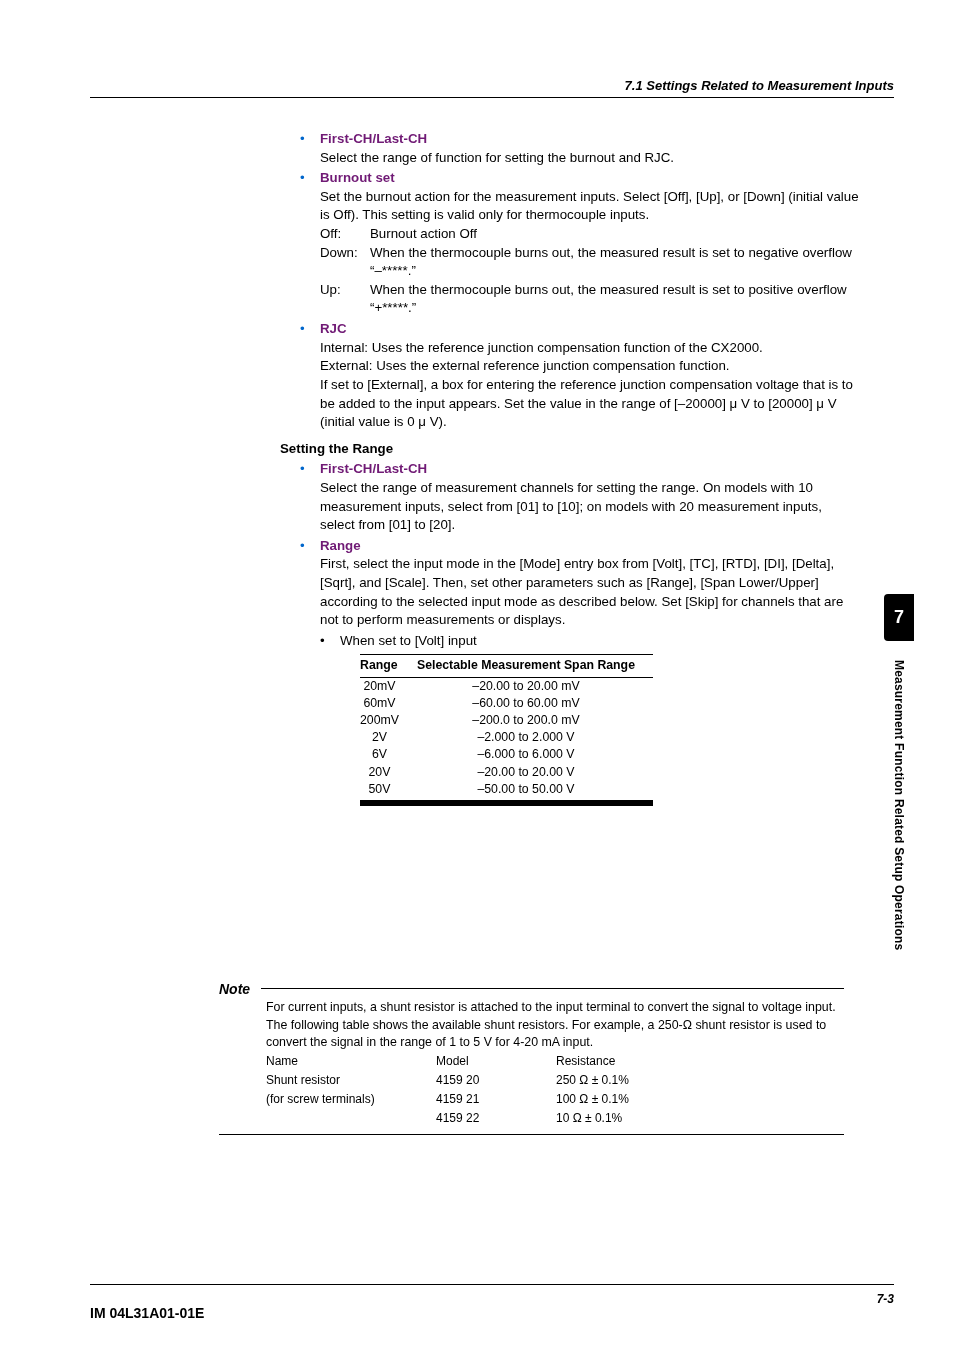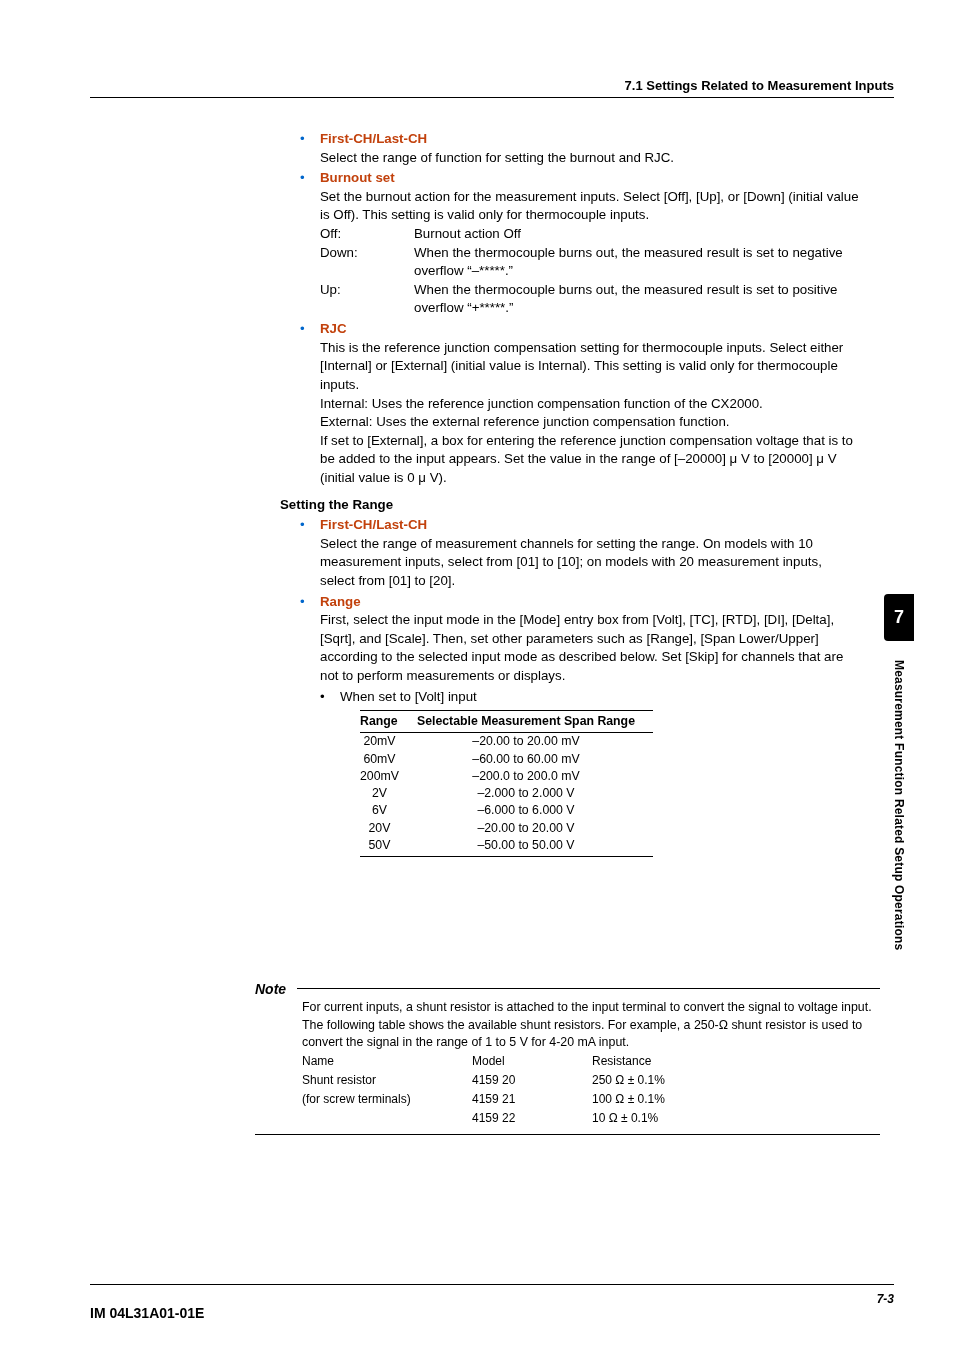--- a/index.html
+++ b/index.html
@@ -24,20 +24,21 @@
     right: 60px;
     top: 97px;
     border-top: 1px solid #000;
   }
   .header-title {
     position: absolute;
     right: 60px;
     top: 78px;
     font-size: 13px;
     font-weight: bold;
+    font-style: italic;
   }
   .footer-line {
     position: absolute;
     left: 90px;
     right: 60px;
     bottom: 66px;
     border-top: 1px solid #000;
   }
   .footer-left {
     position: absolute;
@@ -80,21 +81,21 @@
   }
   .content {
     position: absolute;
     left: 300px;
     top: 128px;
     width: 560px;
     font-size: 13.3px;
     line-height: 1.40;
   }
   .bullet-blue {
-    color: #c2410c;
+    color: #701a75;
     font-weight: bold;
   }
   .bullet-row {
     display: flex;
     margin-top: 2px;
   }
   .bullet-dot {
     width: 20px;
     flex: none;
     color: #0066cc;
@@ -106,21 +107,20 @@
   }
   .deflist {
     display: flex;
   }
   .deflist .term {
     flex: none;
     width: 50px;
   }
   .deflist .def {
     flex: 1;
-    margin-left: 44px;
   }
   .section-head {
     font-weight: bold;
     margin-top: 8px;
   }
   table.range {
     border-collapse: collapse;
     margin-left: 40px;
     margin-top: 4px;
     font-size: 12.3px;
@@ -130,26 +130,26 @@
     font-weight: bold;
     padding: 2px 18px 2px 0;
     border-top: 1px solid #000;
     border-bottom: 1px solid #000;
   }
   table.range td {
     padding: 0px 18px 0px 0;
     text-align: center;
   }
   table.range tr.last td {
-    border-bottom: 1px solid #000000;
+    border-bottom: 6px solid #000000;
     padding-bottom: 2px;
   }
   .note-block {
     position: absolute;
-    left: 255px;
+    left: 219px;
     top: 980px;
     width: 625px;
   }
   .note-head {
     font-style: italic;
     font-weight: bold;
     font-size: 14px;
   }
   .note-line-top {
     position: relative;
@@ -214,21 +214,20 @@
           <div class="term">Up:</div>
           <div class="def">When the thermocouple burns out, the measured result is set to positive overflow “+*****.”</div>
         </div>
       </div>
     </div>
 
     <div class="bullet-row">
       <div class="bullet-dot">•</div>
       <div>
         <span class="bullet-blue">RJC</span>
-        <div>This is the reference junction compensation setting for thermocouple inputs.  Select either [Internal] or [External] (initial value is Internal).  This setting is valid only for thermocouple inputs.</div>
         <div>Internal: Uses the reference junction compensation function of the CX2000.</div>
         <div>External: Uses the external reference junction compensation function.</div>
         <div>If set to [External], a box for entering the reference junction compensation voltage that is to be added to the input appears.  Set the value in the range of [–20000] μ V to [20000] μ V (initial value is 0 μ V).</div>
       </div>
     </div>
 
     <div class="section-head" style="margin-left:-20px;">Setting the Range</div>
 
     <div class="bullet-row">
       <div class="bullet-dot">•</div>

